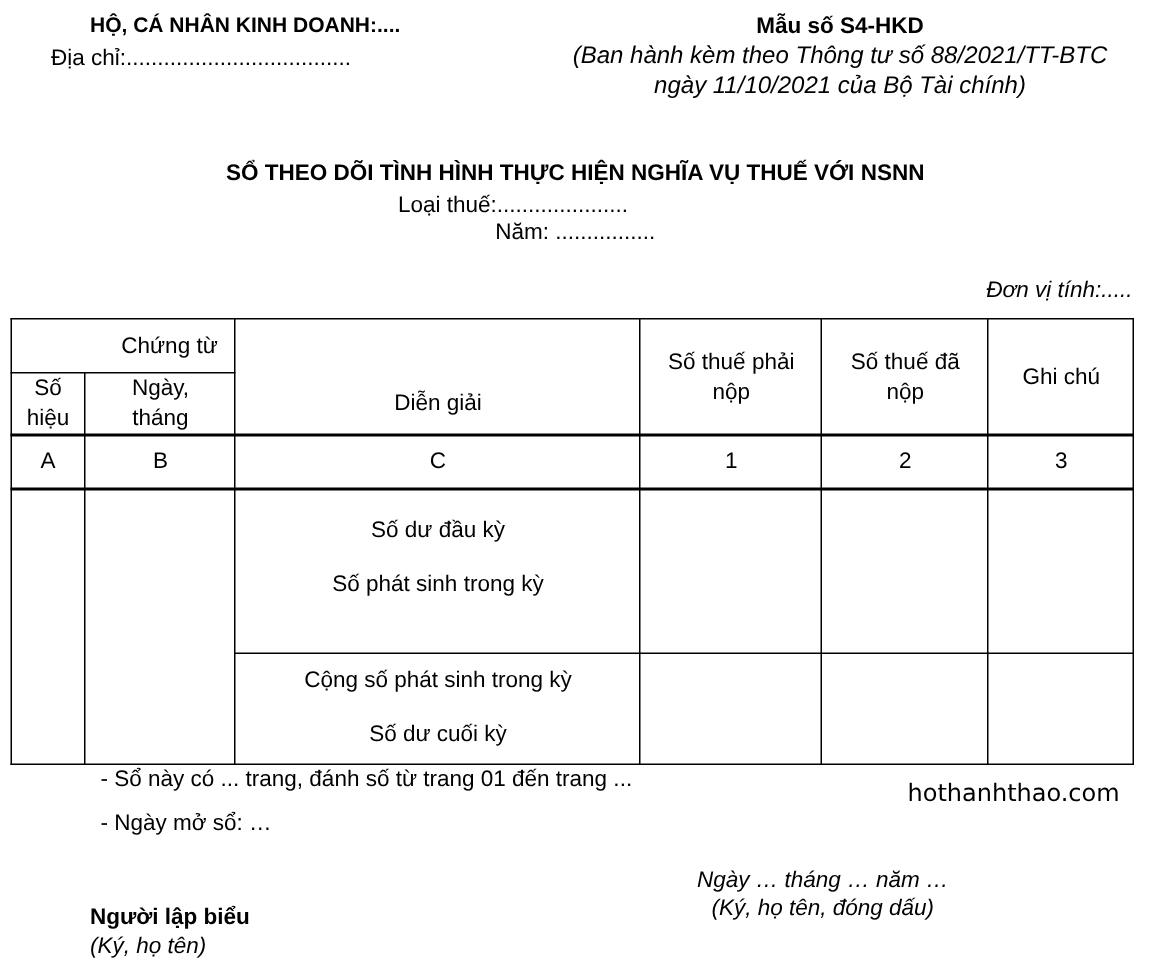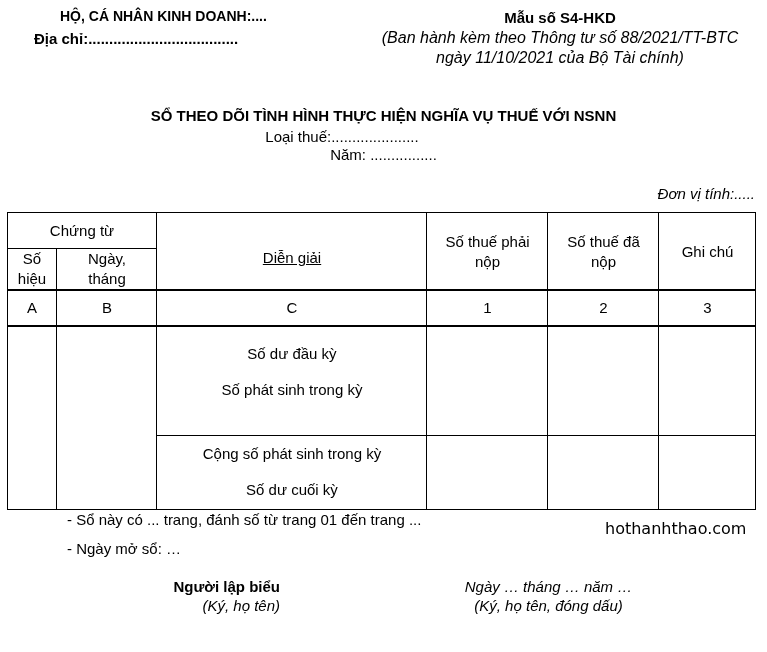--- a/index.html
+++ b/index.html
@@ -5,39 +5,39 @@
   html, body { margin: 0; padding: 0; background: #ffffff; }
   body {
     width: 767px; height: 652px; position: relative; overflow: hidden;
     font-family: "Liberation Sans", sans-serif; color: #000; font-size: 15px;
   }
   .abs { position: absolute; }
   .bold { font-weight: bold; }
   .ital { font-style: italic; }
 
   #hdr-left-title { left: 60px; top: 8px; font-size: 14px; font-weight: bold; }
-  #hdr-left-addr { left: 34px; top: 30px; font-size: 15px; font-weight: bold; }
+  #hdr-left-addr { left: 34px; top: 30px; font-size: 15px; font-weight: normal; }
   #hdr-right { left: 360px; top: 8px; width: 400px; text-align: center; line-height: 20px; }
   #hdr-right .form-no { font-weight: bold; font-size: 15px; }
   #hdr-right .issued { font-style: italic; font-size: 16px; }
 
   #book-title { left: 0; width: 767px; top: 107px; text-align: center; font-weight: bold; font-size: 15px; }
   #tax-type { left: 0; width: 684px; top: 128px; text-align: center; font-size: 15px; }
   #year { left: 0; width: 767px; top: 146px; text-align: center; font-size: 15px; }
   #unit { right: 12px; top: 185px; font-style: italic; font-size: 15px; }
 
   
   .line { position: absolute; background: #000; }
   .cell-text { position: absolute; text-align: center; font-size: 15px; line-height: 20px; }
 
   #notes1 { left: 67px; top: 511px; font-size: 15px; }
   #notes2 { left: 67px; top: 540px; font-size: 15px; }
   #watermark { left: 605px; top: 519px; font-family: "DejaVu Sans", sans-serif; font-size: 16px; }
 
-  #sig-left { left: 60px; top: 577px; width: 220px; text-align: right; line-height: 19px; }
+  #sig-left { left: 60px; top: 602px; width: 220px; text-align: left; line-height: 19px; }
   #sig-right { left: 330px; top: 577px; width: 437px; text-align: center; line-height: 19px; }
 </style>
 </head>
 <body>
 
 <div id="hdr-left-title" class="abs">HỘ, CÁ NHÂN KINH DOANH:....</div>
 <div id="hdr-left-addr" class="abs">Địa chỉ:....................................</div>
 
 <div id="hdr-right" class="abs">
   <div class="form-no">Mẫu số S4-HKD</div>
@@ -60,30 +60,30 @@
   <div class="line" style="left:7px; top:509px; width:749px; height:1px;"></div>
 
   <div class="line" style="left:7px; top:212px; width:1px; height:298px;"></div>
   <div class="line" style="left:56px; top:248px; width:1px; height:262px;"></div>
   <div class="line" style="left:156px; top:212px; width:1px; height:298px;"></div>
   <div class="line" style="left:426px; top:212px; width:1px; height:298px;"></div>
   <div class="line" style="left:547px; top:212px; width:1px; height:298px;"></div>
   <div class="line" style="left:658px; top:212px; width:1px; height:298px;"></div>
   <div class="line" style="left:755px; top:212px; width:1px; height:298px;"></div>
 
-  <div class="cell-text" style="left:7px; width:150px; top:221px;">Chứng từ</div>
+  <div class="cell-text" style="left:7px; width:150px; top:221px;padding-left:31px;">Chứng từ</div>
   <div class="cell-text" style="left:7px; width:50px; top:249px;">
     <div>Số</div>
     <div>hiệu</div>
   </div>
   <div class="cell-text" style="left:57px; width:100px; top:249px;">
     <div>Ngày,</div>
     <div>tháng</div>
   </div>
-  <div class="cell-text" style="left:157px; width:270px; top:248px;text-decoration:underline;">Diễn giải</div>
+  <div class="cell-text" style="left:157px; width:270px; top:259px;">Diễn giải</div>
   <div class="cell-text" style="left:427px; width:121px; top:232px;">
     <div>Số thuế phải</div>
     <div>nộp</div>
   </div>
   <div class="cell-text" style="left:548px; width:111px; top:232px;">
     <div>Số thuế đã</div>
     <div>nộp</div>
   </div>
   <div class="cell-text" style="left:659px; width:97px; top:242px;">Ghi chú</div>
 

